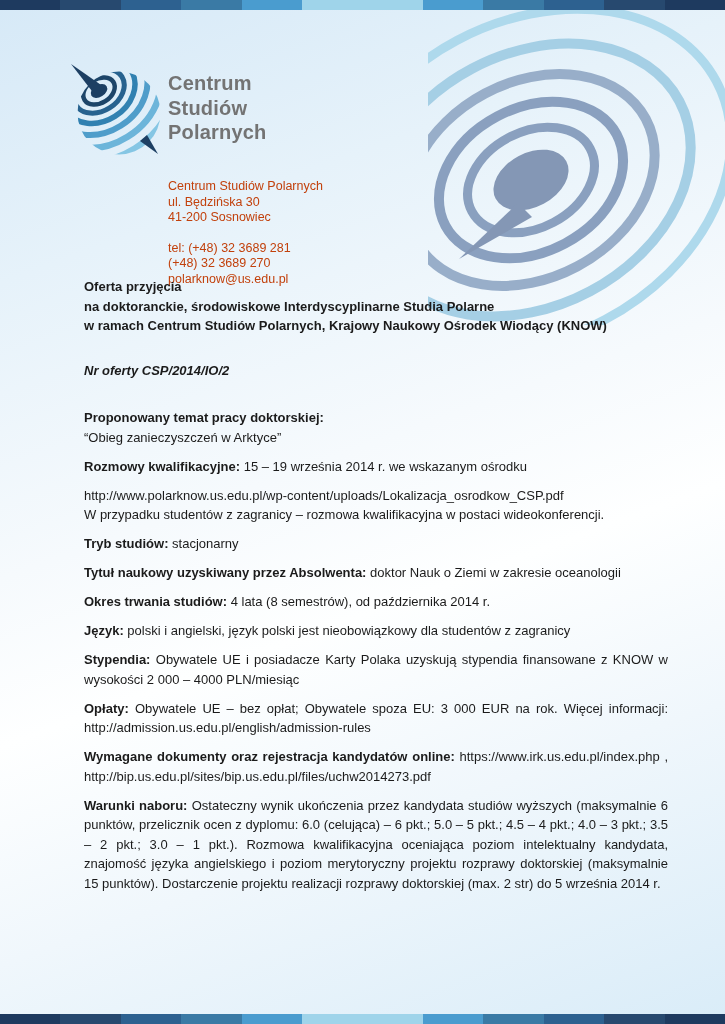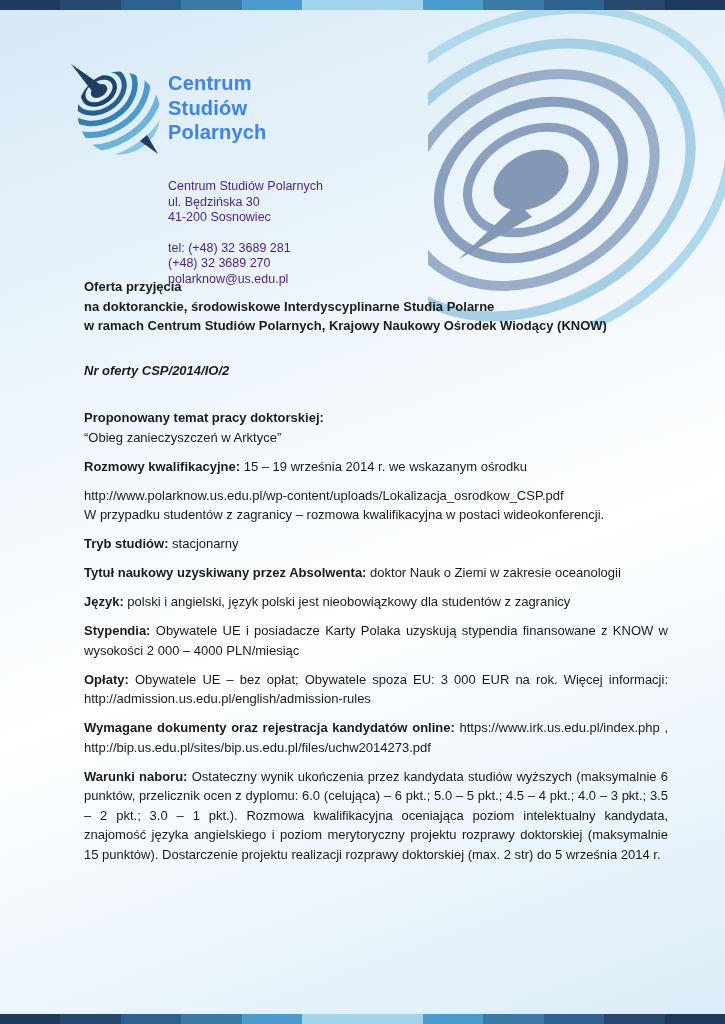--- a/index.html
+++ b/index.html
@@ -11,25 +11,25 @@
   .bar{position:absolute;left:0;width:725px;height:10px;display:flex;z-index:5;}
   .bar-top{top:0;}
   .bar-bottom{bottom:0;}
   .bar .seg{flex:1;height:100%;}
 
   .radar{position:absolute;left:428px;top:0;width:345px;height:325px;z-index:0;}
 
   .logo-mark{position:absolute;left:55px;top:55px;width:110px;height:112px;z-index:2;}
   .wordmark{
     position:absolute;left:168px;top:71px;z-index:2;
-    font-size:20px;font-weight:bold;color:#3b82f6;line-height:24.5px;letter-spacing:.2px;
+    font-size:20px;font-weight:bold;color:#737373;line-height:24.5px;letter-spacing:.2px;
   }
   .contact{
     position:absolute;left:168px;top:179px;z-index:2;
-    font-size:12.5px;line-height:15.5px;color:#4c1d95;
+    font-size:12.5px;line-height:15.5px;color:#c2410c;
   }
   .contact .spacer{height:15px;}
 
   .doc{
     position:absolute;left:84px;top:277px;width:584px;z-index:3;
     font-size:13px;line-height:19.5px;color:#1b1b1b;
   }
   .doc .title-block{font-weight:bold;margin-bottom:25px;}
   .doc .offer-no{font-weight:bold;margin-bottom:28px;font-style:italic;}
   .doc p{margin:0 0 9.5px 0;}
@@ -111,20 +111,21 @@
       <div>na doktoranckie, środowiskowe Interdyscyplinarne Studia Polarne</div>
       <div>w ramach Centrum Studiów Polarnych, Krajowy Naukowy Ośrodek Wiodący (KNOW)</div>
     </div>
   <div class="offer-no">Nr oferty CSP/2014/IO/2</div>
   <div id="paragraphs">
       <p><span class="b">Proponowany temat pracy doktorskiej:</span><br><span class="i">“Obieg zanieczyszczeń w Arktyce”</span></p>
       <p><span class="b">Rozmowy kwalifikacyjne:</span><span> 15 –  19 września 2014 r. we wskazanym ośrodku</span></p>
       <p><span>http://www.polarknow.us.edu.pl/wp-content/uploads/Lokalizacja_osrodkow_CSP.pdf</span><br><span>W przypadku studentów z zagranicy – rozmowa kwalifikacyjna w postaci wideokonferencji.</span></p>
       <p><span class="b">Tryb studiów:</span><span> stacjonarny</span></p>
       <p><span class="b">Tytuł naukowy uzyskiwany przez Absolwenta:</span><span> doktor Nauk o Ziemi w zakresie oceanologii</span></p>
+      <p><span class="b">Okres trwania studiów:</span><span> 4 lata (8 semestrów), od października 2014 r.</span></p>
       <p><span class="b">Język:</span><span> polski i angielski, język polski jest nieobowiązkowy dla studentów z zagranicy</span></p>
       <p class="justify"><span class="b">Stypendia:</span><span> Obywatele UE i posiadacze Karty Polaka uzyskują stypendia finansowane z KNOW w wysokości 2 000 – 4000 PLN/miesiąc</span></p>
       <p class="justify"><span class="b">Opłaty:</span><span> Obywatele UE – bez opłat; Obywatele spoza EU: 3 000 EUR na rok. Więcej informacji: http://admission.us.edu.pl/english/admission-rules</span></p>
       <p class="justify"><span class="b">Wymagane dokumenty oraz rejestracja kandydatów online:</span><span> https://www.irk.us.edu.pl/index.php , http://bip.us.edu.pl/sites/bip.us.edu.pl/files/uchw2014273.pdf</span></p>
       <p class="justify"><span class="b">Warunki naboru:</span><span> Ostateczny wynik ukończenia przez kandydata studiów wyższych (maksymalnie 6 punktów, przelicznik ocen z dyplomu: 6.0 (celująca) – 6 pkt.; 5.0 – 5 pkt.; 4.5 – 4 pkt.; 4.0 – 3 pkt.; 3.5 – 2 pkt.; 3.0 – 1 pkt.). Rozmowa kwalifikacyjna oceniająca poziom intelektualny kandydata, znajomość języka angielskiego i  poziom merytoryczny projektu rozprawy doktorskiej (maksymalnie 15 punktów). Dostarczenie projektu realizacji rozprawy doktorskiej (max. 2 str) do 5 września 2014 r.</span></p>
     </div>
 </main>
 
 <div class="bar bar-bottom">
     <span class="seg" style="background: rgb(30, 58, 95);"></span>

